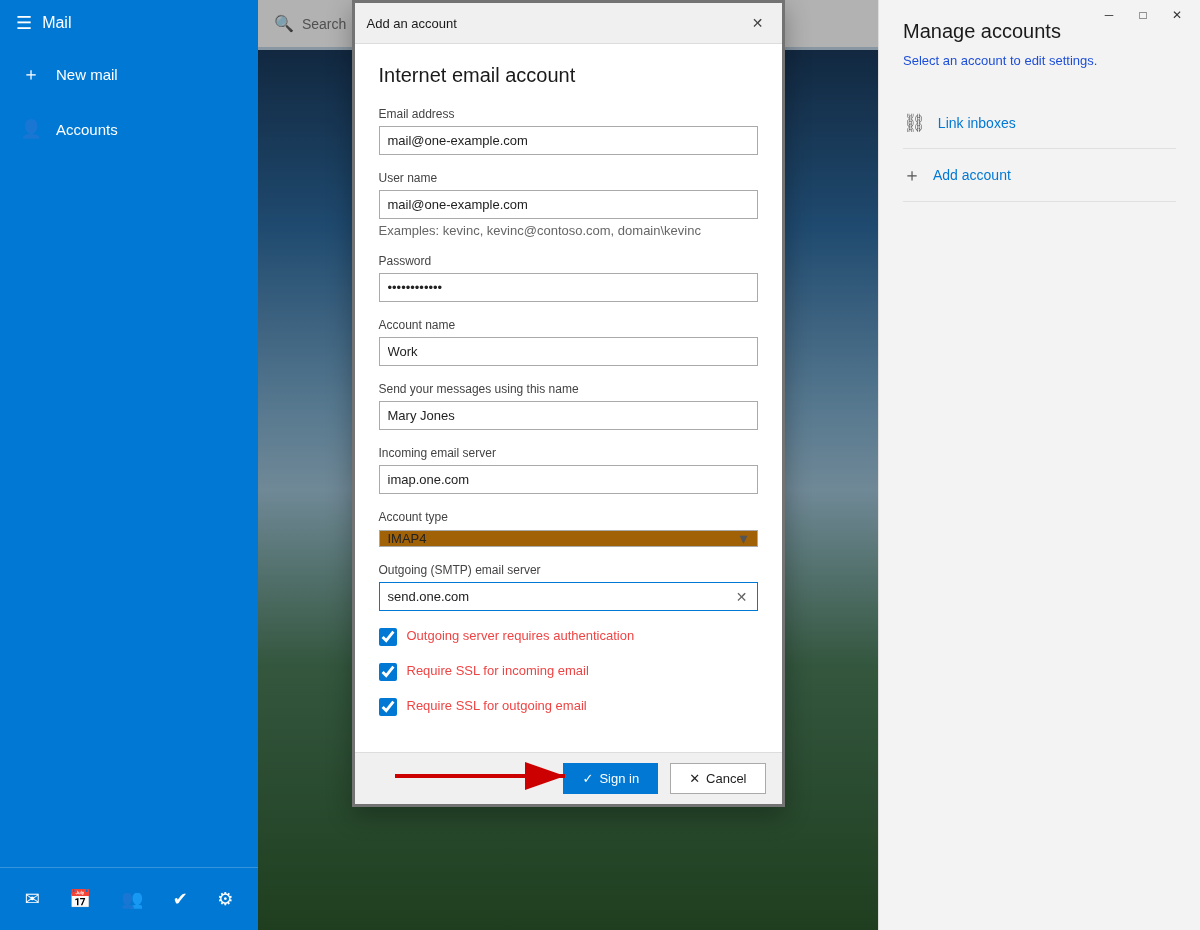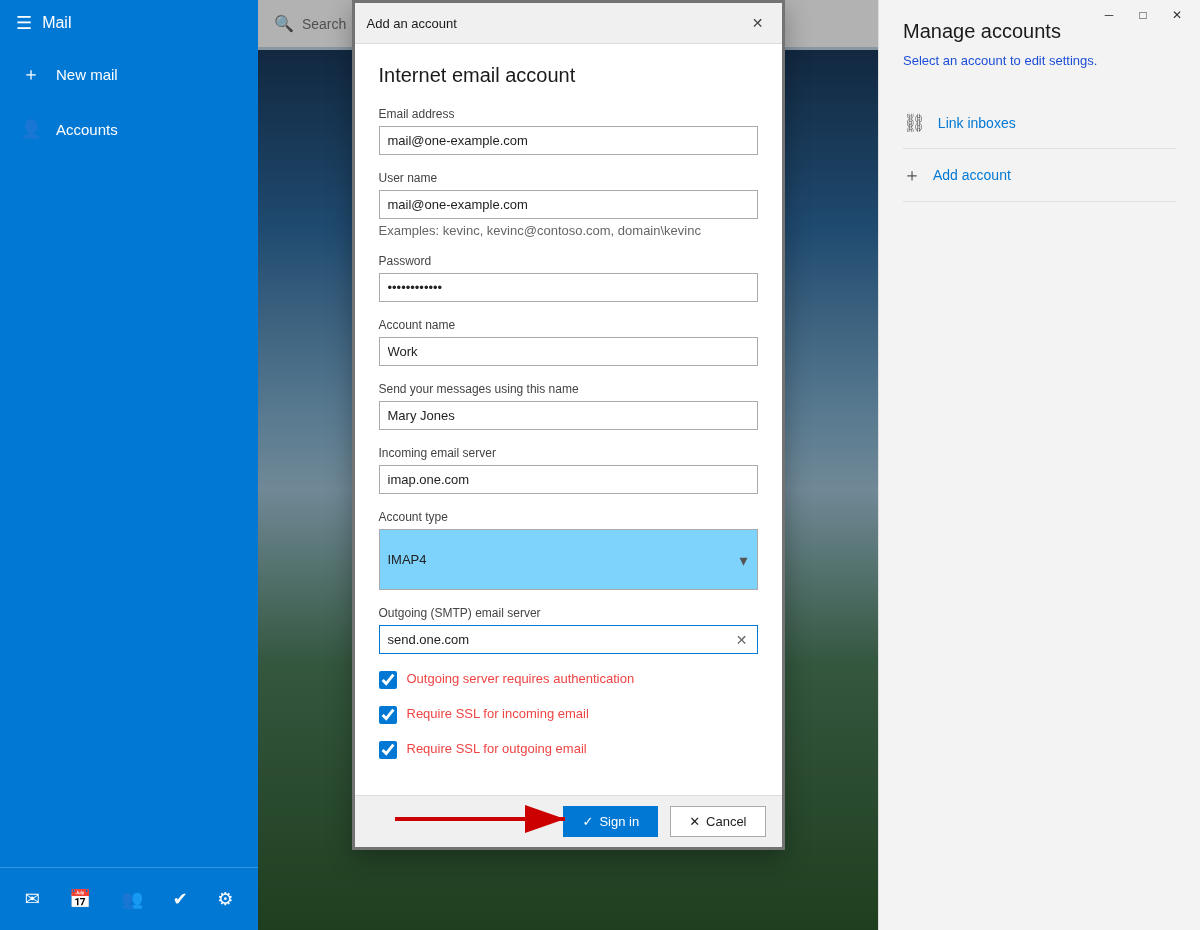--- a/index.html
+++ b/index.html
@@ -233,26 +233,26 @@
       cursor: pointer;
       color: #666;
       font-size: 14px;
       padding: 2px 4px;
     }
     .select-wrapper {
       position: relative;
     }
     .form-select {
       width: 100%;
-      padding: 22px 8px;
+      padding: 0 8px;
       border: 1px solid #aaa;
       font-size: 13px;
       color: #222;
       appearance: none;
-      background: #7dd3fc;
+      background: #a16207;
       cursor: pointer;
       outline: none;
     }
     .select-chevron {
       position: absolute;
       right: 10px;
       top: 50%;
       transform: translateY(-50%);
       pointer-events: none;
       color: #555;

